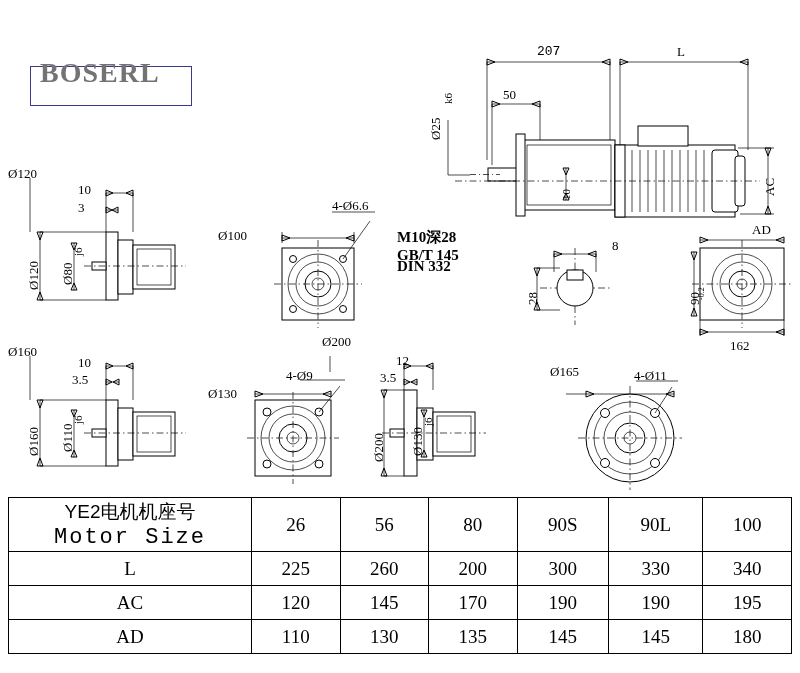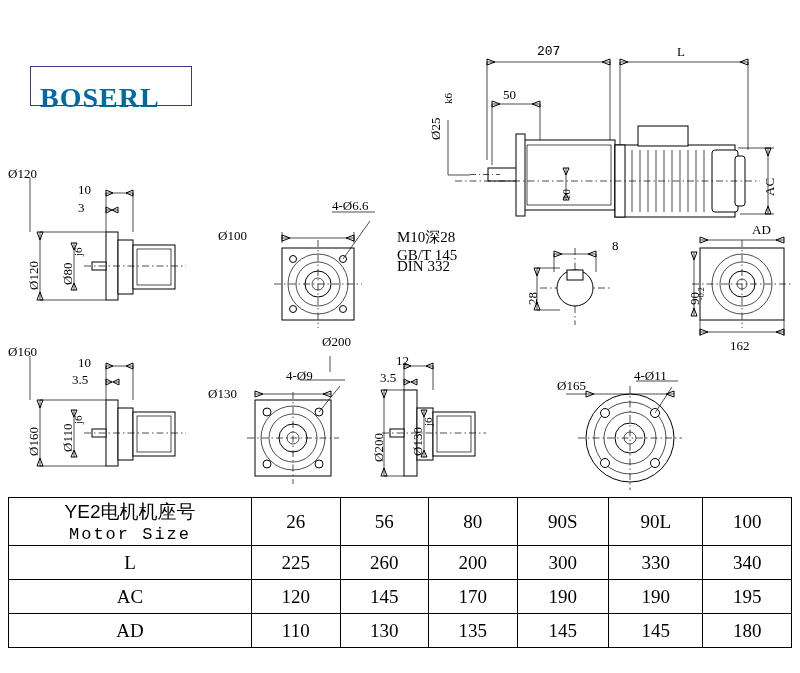--- a/index.html
+++ b/index.html
@@ -7,48 +7,48 @@
        font-family:"Liberation Serif", serif;color:#000;}
   .page{position:absolute;left:0;top:0;width:800px;height:673px;}
 
   
   .title{position:absolute;left:56px;top:18px;font-size:26px;font-weight:bold;
          font-family:"Liberation Sans", sans-serif;letter-spacing:0px;}
 
   
   .logo-box{position:absolute;left:30px;top:66px;width:160px;height:38px;
             border:1.5px solid #3a3a8c;background:#fff;}
-  .logo-text{position:absolute;left:40px;top:82px;width:150px;height:32px;
+  .logo-text{position:absolute;left:40px;top:57px;width:150px;height:32px;
              font-family:"Liberation Serif", serif;font-weight:bold;font-size:28px;
-             color:#0369a1;letter-spacing:1px;line-height:32px;}
+             color:#737373;letter-spacing:1px;line-height:32px;}
 
   
   .lbl{position:absolute;font-family:"Liberation Serif", serif;font-size:13px;
        white-space:nowrap;}
   .lbl-s{position:absolute;font-family:"Liberation Serif", serif;font-size:11px;
        white-space:nowrap;}
   .lbl-big{position:absolute;font-family:"Liberation Serif", serif;font-size:15px;
-       white-space:nowrap;}
+       white-space:nowrap;font-weight:bold;}
   .rot90{transform-origin:left top;transform:rotate(-90deg);}
 
   svg{position:absolute;left:0;top:0;overflow:visible;}
   .ln{stroke:#000;stroke-width:1;fill:none;}
   .thin{stroke:#000;stroke-width:0.7;fill:none;}
   .dash{stroke:#000;stroke-width:0.7;fill:none;stroke-dasharray:7 3 1.5 3;}
   .fillw{fill:#fff;stroke:#000;stroke-width:1;}
 
   
   table.dims{position:absolute;left:8px;top:497px;width:784px;
              border-collapse:collapse;}
   table.dims td{border:1px solid #000;text-align:center;
                 font-family:"Liberation Serif", serif;font-size:19px;height:31px;}
   table.dims td.head{font-size:20px;}
   table.dims td.rowlabel{font-size:19px;width:240px;}
   .cn{font-family:"Liberation Sans", sans-serif;font-size:19px;}
-  .ms{font-family:"Liberation Mono", monospace;font-size:17px;letter-spacing:2px;}
+  .ms{font-family:"Liberation Mono", monospace;font-size:22px;letter-spacing:2px;}
 </style>
 </head>
 <body>
 
 <div class="page">
 
 
   <div class="logo-box"></div>
   <div class="logo-text">BOSERL</div>
 
@@ -349,21 +349,21 @@
   <div class="lbl" style="left:208px;top:386px;">Ø130</div>
 
   <div class="lbl" style="left:322px;top:334px;">Ø200</div>
   <div class="lbl" style="left:396px;top:353px;">12</div>
   <div class="lbl" style="left:380px;top:370px;">3.5</div>
   <div class="lbl rot90" style="left:371px;top:462px;">Ø200</div>
   <div class="lbl rot90" style="left:410px;top:456px;">Ø130</div>
   <div class="lbl-s rot90" style="left:422px;top:426px;">j6</div>
 
   <div class="lbl" style="left:634px;top:368px;">4-Ø11</div>
-  <div class="lbl" style="left:550px;top:378px;margin-left:7px;">Ø165</div>
+  <div class="lbl" style="left:550px;top:364px;">Ø165</div>
 
   <table class="dims">
     <tbody>
       <tr>
         <td class="head rowlabel" rowspan="2">
           <div class="cn">YE2电机机座号</div>
           <div class="ms">Motor Size</div>
         </td>
         <td rowspan="2">26</td>
         <td rowspan="2">56</td>

